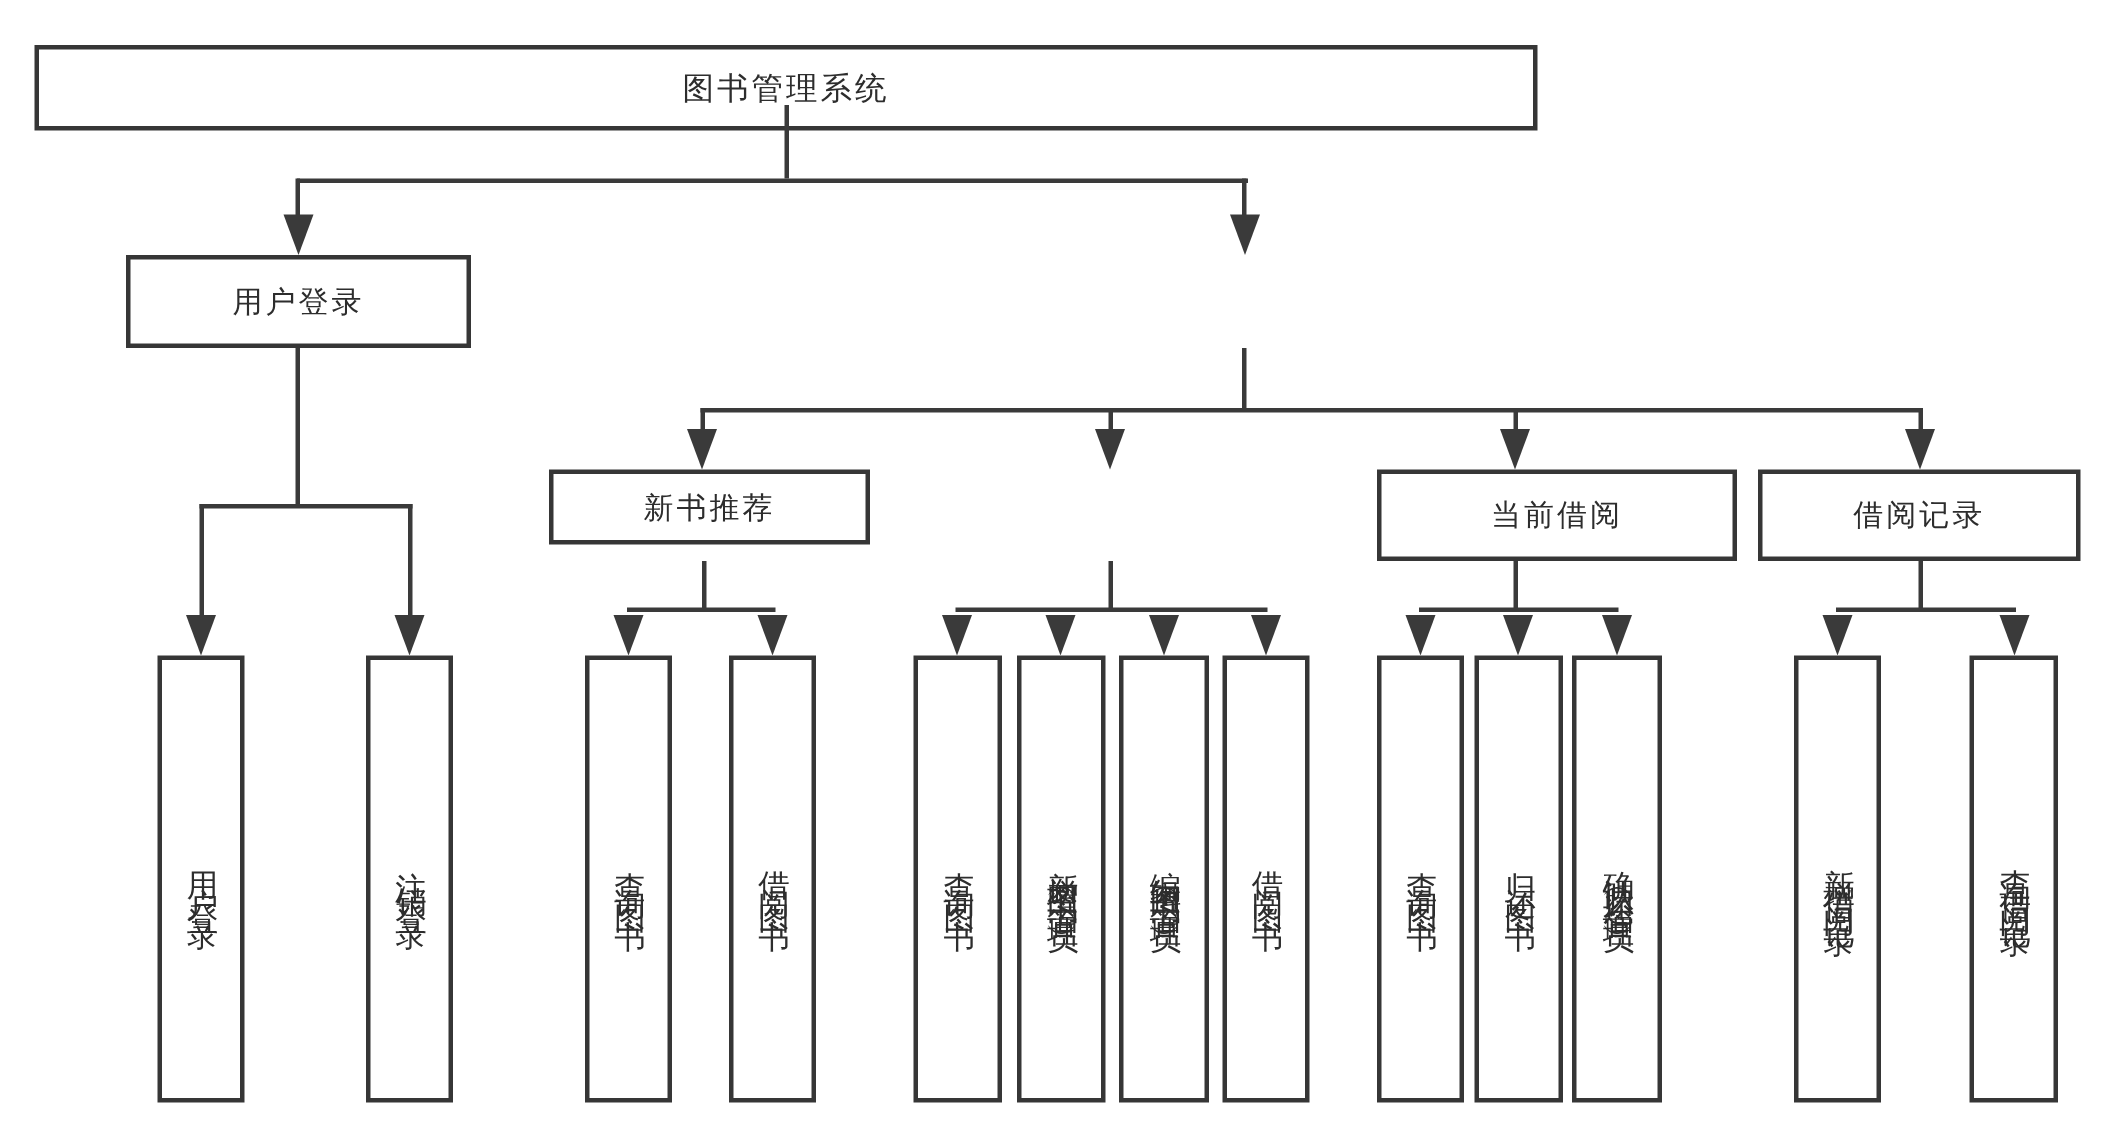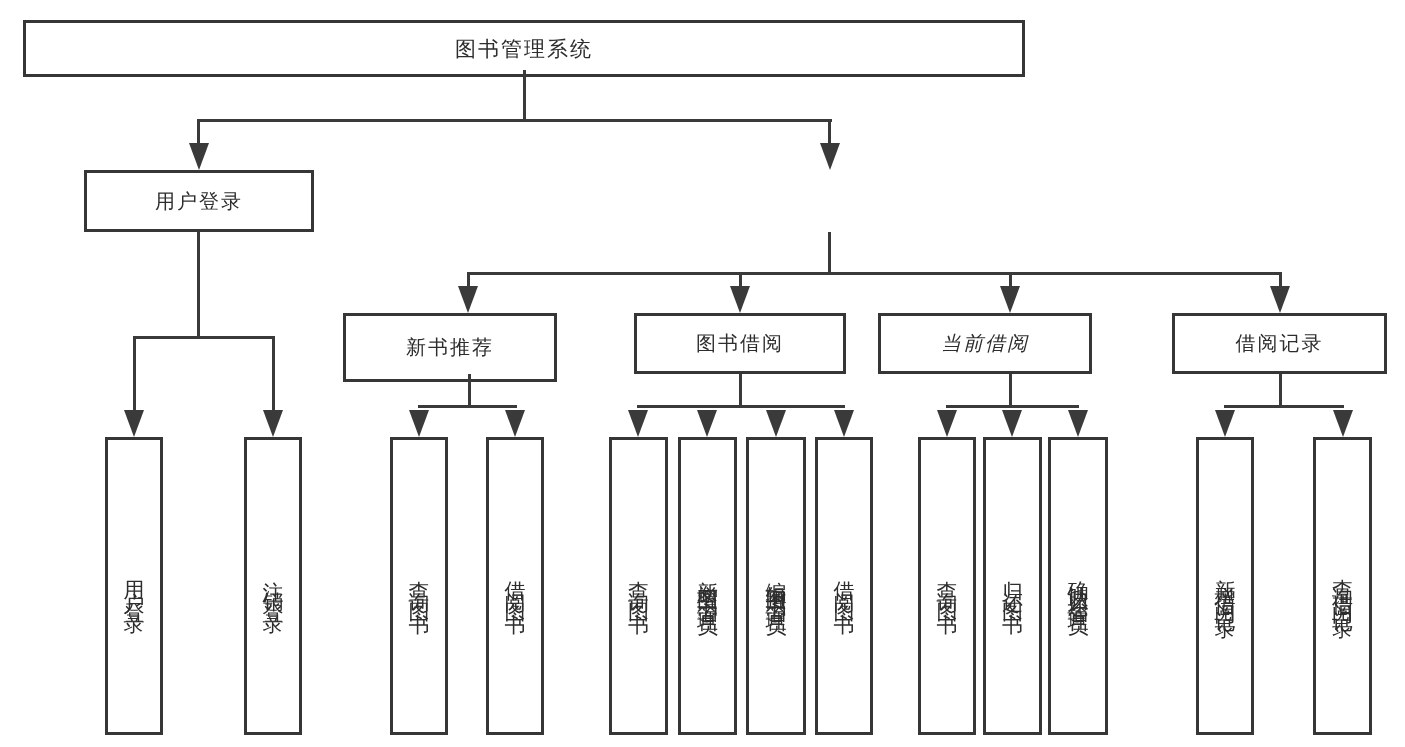--- a/index.html
+++ b/index.html
@@ -49,21 +49,21 @@
     letter-spacing: 0.5px;
     z-index: 10;
     white-space: nowrap;
   }
 </style>
 </head>
 <body>
 
 <div id="stage">
 
-  <div class="node h root" style="left:23px; top:20px; width:1002px; height:57px;">图书管理系统</div>
+  <div class="node h root" style="left:23px; top:30px; width:1002px; height:57px;">图书管理系统</div>
 
   <div class="seg" style="left:523px; top:70px; width:3px; height:49px;"></div>
   <div class="seg" style="left:198px; top:119px; width:634px; height:3px;"></div>
   <div class="seg" style="left:197px; top:119px; width:3px; height:26px;"></div>
   <div class="arrow" style="left:189px; top:143px;"></div>
   <div class="seg" style="left:828px; top:119px; width:3px; height:26px;"></div>
   <div class="arrow" style="left:820px; top:143px;"></div>
 
   <div class="node h" style="left:84px; top:170px; width:230px; height:62px;">用户登录</div>
 
@@ -78,23 +78,22 @@
   <div class="seg" style="left:467px; top:272px; width:814px; height:3px;"></div>
   <div class="seg" style="left:467px; top:272px; width:3px; height:16px;"></div>
   <div class="arrow" style="left:458px; top:286px;"></div>
   <div class="seg" style="left:739px; top:272px; width:3px; height:16px;"></div>
   <div class="arrow" style="left:730px; top:286px;"></div>
   <div class="seg" style="left:1009px; top:272px; width:3px; height:16px;"></div>
   <div class="arrow" style="left:1000px; top:286px;"></div>
   <div class="seg" style="left:1279px; top:272px; width:3px; height:16px;"></div>
   <div class="arrow" style="left:1270px; top:286px;"></div>
 
-  <div class="node h" style="left:343px; top:313px; width:214px; height:69px;">新书推荐</div>
-  <div class="node h" style="left:634px; top:313px; width:212px; height:61px;">图书借阅</div>
-  <div class="node h" style="left:878px; top:313px; width:214px; height:61px;font-style:italic;">当前借阅</div>
+  <div class="node h" style="left:366px; top:313px; width:214px; height:50px;">新书推荐</div>
+  <div class="node h" style="left:918px; top:313px; width:240px; height:61px;">当前借阅</div>
   <div class="node h" style="left:1172px; top:313px; width:215px; height:61px;">借阅记录</div>
 
   <div class="seg" style="left:468px; top:374px; width:3px; height:33px;"></div>
   <div class="seg" style="left:418px; top:405px; width:99px; height:3px;"></div>
   <div class="arrow" style="left:409px; top:410px;"></div>
   <div class="arrow" style="left:505px; top:410px;"></div>
 
   <div class="seg" style="left:739px; top:374px; width:3px; height:33px;"></div>
   <div class="seg" style="left:637px; top:405px; width:208px; height:3px;"></div>
   <div class="arrow" style="left:628px; top:410px;"></div>

